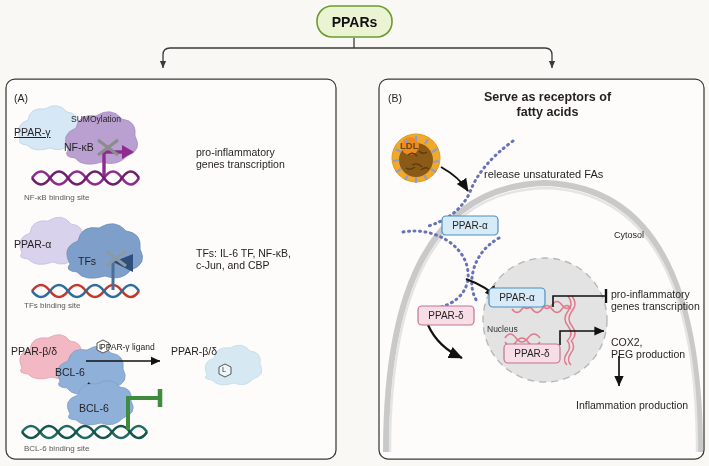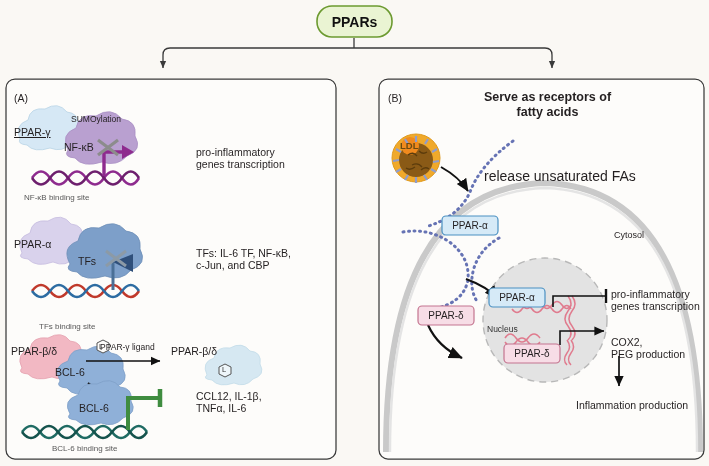--- a/index.html
+++ b/index.html
@@ -180,41 +180,39 @@
 
   <div class="txt prot-lbl" style="left:14px;top:126px;text-decoration:underline;">PPAR-γ</div>
   <div class="txt sm-dk" style="left:71px;top:114px;">SUMOylation</div>
   <div class="txt prot-lbl" style="left:64px;top:141px;">NF-κB</div>
   <div class="txt sm-txt" style="left:24px;top:193px;">NF-κB binding site</div>
   <div class="txt body-txt" style="left:196px;top:146px;">pro-inflammatory
 genes transcription</div>
 
   <div class="txt prot-lbl" style="left:14px;top:238px;">PPAR-α</div>
   <div class="txt prot-lbl" style="left:78px;top:255px;">TFs</div>
-  <div class="txt sm-txt" style="left:24px;top:322px;margin-left:15px;">TFs binding site</div>
+  <div class="txt sm-txt" style="left:24px;top:301px;">TFs binding site</div>
   <div class="txt body-txt" style="left:196px;top:247px;">TFs: IL-6 TF, NF-κB,
 c-Jun, and CBP</div>
 
   <div class="txt prot-lbl" style="left:11px;top:345px;">PPAR-β/δ</div>
   <div class="txt prot-lbl" style="left:55px;top:366px;">BCL-6</div>
   <div class="txt sm-dk" style="left:100px;top:342px;">PPAR-γ ligand</div>
   <div class="txt sm-txt" style="left:99px;top:343px;font-size:7.5px;color:#333;">L</div>
   <div class="txt prot-lbl" style="left:171px;top:345px;">PPAR-β/δ</div>
   <div class="txt sm-txt" style="left:222px;top:366px;font-size:7.5px;color:#333;">L</div>
   <div class="txt prot-lbl" style="left:79px;top:402px;">BCL-6</div>
-  <div class="txt sm-txt" style="left:24px;top:444px;margin-left:28px;">BCL-6 binding site</div>
-  <div class="txt body-txt" style="left:196px;top:390px;">CCL12, IL-1β,
-TNFα, IL-6</div>
+  <div class="txt sm-txt" style="left:24px;top:444px;">BCL-6 binding site</div>
 
   <div class="txt panel-lbl" style="left:388px;top:92px;">(B)</div>
   <div class="txt ttl" style="left:420px;top:90px;width:255px;">Serve as receptors of
 fatty acids</div>
 
   <div class="txt" style="left:400px;top:140px;font-size:9.5px;font-weight:bold;color:#6b4a10;">LDL</div>
-  <div class="txt sm-dk" style="left:484px;top:168px;font-size:14px;">release unsaturated FAs</div>
+  <div class="txt sm-dk" style="left:484px;top:168px;font-size:11px;">release unsaturated FAs</div>
   <div class="txt sm-dk" style="left:614px;top:230px;font-size:9px;text-align:right;">Cytosol</div>
   <div class="txt sm-txt" style="left:487px;top:324px;font-size:8.5px;color:#333;">Nucleus</div>
 
   <div class="txt boxlbl" style="left:442px;top:220px;width:56px;text-align:center;">PPAR-α</div>
   <div class="txt boxlbl" style="left:418px;top:310px;width:56px;text-align:center;">PPAR-δ</div>
   <div class="txt boxlbl" style="left:489px;top:292px;width:56px;text-align:center;">PPAR-α</div>
   <div class="txt boxlbl" style="left:504px;top:348px;width:56px;text-align:center;">PPAR-δ</div>
 
   <div class="txt body-txt" style="left:611px;top:288px;">pro-inflammatory
 genes transcription</div>

